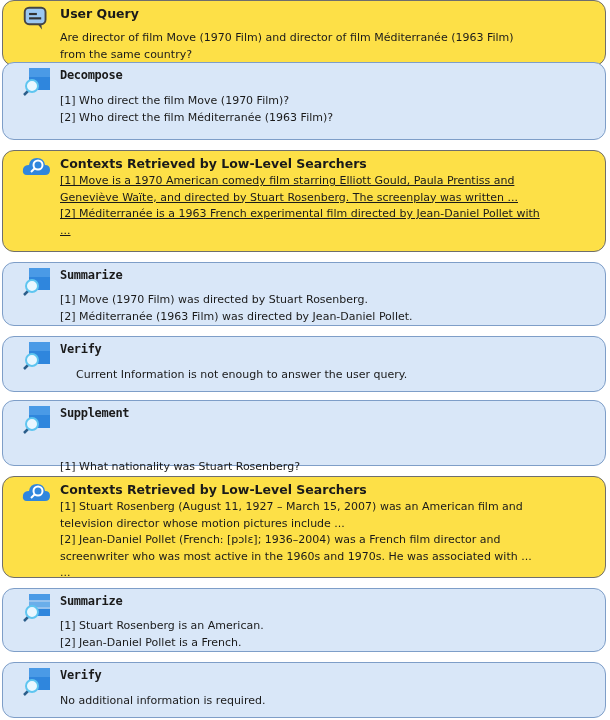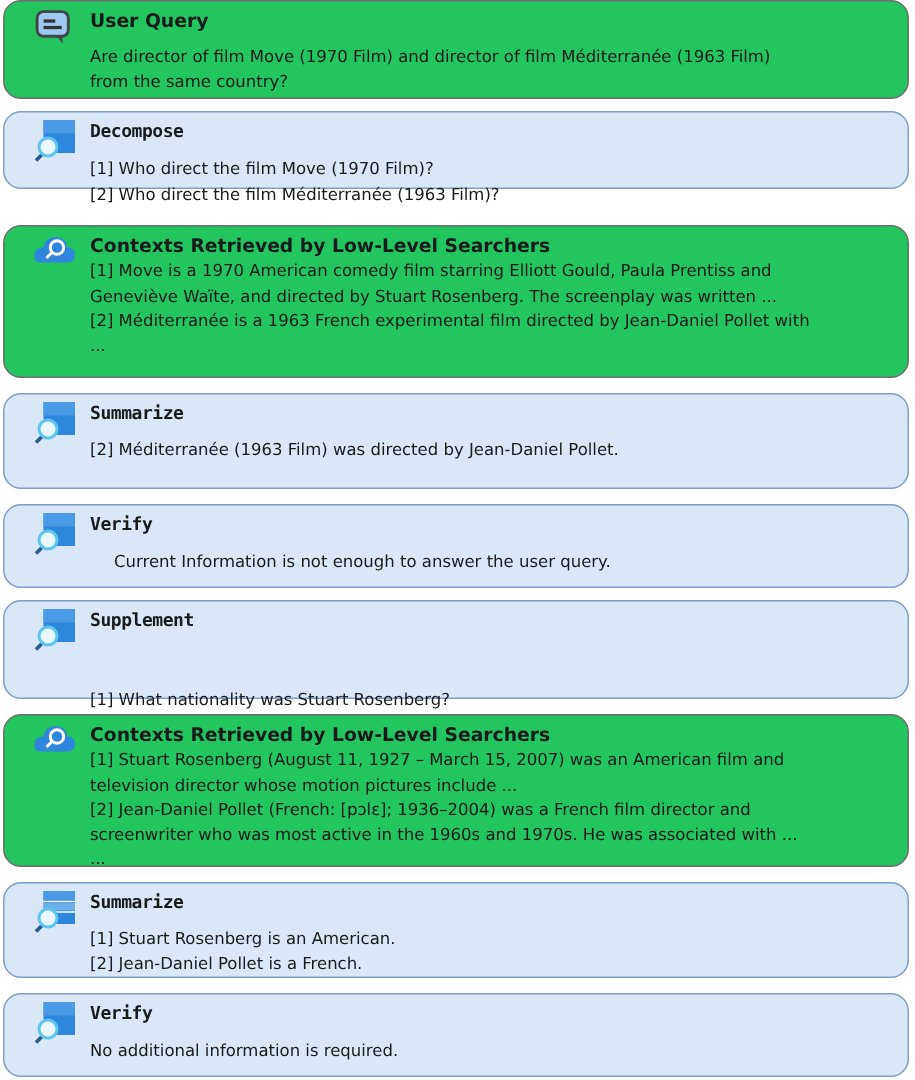--- a/index.html
+++ b/index.html
@@ -1,20 +1,20 @@
 <!DOCTYPE html>
 <html><head>
 <meta charset="utf-8">
 <style>
   html, body { margin: 0; padding: 0; background: #ffffff; }
   body { width: 610px; height: 720px; position: relative; overflow: hidden;
          font-family: "DejaVu Sans", "Liberation Sans", sans-serif; color: #1a1a1a; }
   .box { position: absolute; left: 2px; width: 604px; box-sizing: border-box;
          border-radius: 12px; }
-  .box.gray { background: #22c55e; border: 1.5px solid #6e6e6e; }
+  .box.gray { background: #fde047; border: 1.5px solid #6e6e6e; }
   .box.blue { background: #d9e7f8; border: 1.5px solid #7e9ec8; }
   .icon { position: absolute; left: 18px; top: 4px; width: 30px; height: 30px; }
   .title { position: absolute; left: 57px; top: 5px; font-size: 12.5px; font-weight: bold; white-space: nowrap; }
   .title.comic { font-family: "DejaVu Sans Mono", monospace; font-size: 12px; letter-spacing: -0.3px; }
   .lines { position: absolute; left: 57px; right: 8px; font-size: 11px; line-height: 16.5px; white-space: nowrap; }
   .line { display: block; }
 </style>
 </head>
 <body>
 
@@ -25,58 +25,59 @@
     <rect x="7" y="8" width="9" height="2.5" fill="#333"></rect>
     <rect x="7" y="13" width="14" height="2.5" fill="#333"></rect>
   </svg>
   <div class="title">User Query</div>
   <div class="lines" style="top:29px;">
     <span class="line">Are director of film Move (1970 Film) and director of film Méditerranée (1963 Film)</span>
     <span class="line">from the same country?</span>
   </div>
 </div>
 
-<div class="box blue" style="top:74px;height:52px;">
+<div class="box blue" style="top:62px;height:78px;">
   <svg class="icon" viewBox="0 0 30 30">
     <rect x="8" y="1" width="21" height="22" fill="#2f86dd"></rect>
     <rect x="8" y="1" width="21" height="9" fill="#4a9ae6"></rect>
     <line x1="3" y1="28" x2="8" y2="23" stroke="#2a5d8a" stroke-width="2.5"></line>
     <circle cx="11" cy="19" r="6" fill="#e9f7ff" stroke="#5ec5f0" stroke-width="2"></circle>
   </svg>
   <div class="title comic">Decompose</div>
   <div class="lines" style="top:30px;">
     <span class="line">[1] Who direct the film Move (1970 Film)?</span>
     <span class="line">[2] Who direct the film Méditerranée (1963 Film)?</span>
   </div>
 </div>
 
 <div class="box gray" style="top:150px;height:102px;">
   <svg class="icon" viewBox="0 0 30 30" style="top:2px;">
     <path d="M6 22 Q1 22 2 16 Q3 12 8 12 Q9 5 16 5 Q23 5 24 12 Q29 12 29 17 Q29 22 24 22 Z" fill="#2f86dd"></path>
     <circle cx="17" cy="12" r="4.5" fill="none" stroke="#ffffff" stroke-width="2"></circle>
     <line x1="14" y1="15" x2="10" y2="19" stroke="#ffffff" stroke-width="2"></line>
   </svg>
   <div class="title">Contexts Retrieved by Low-Level Searchers</div>
-  <div class="lines" style="top:22px;">
+  <div class="lines" style="top:22px;text-decoration:underline;">
     <span class="line">[1] Move is a 1970 American comedy film starring Elliott Gould, Paula Prentiss and</span>
     <span class="line">Geneviève Waïte, and directed by Stuart Rosenberg. The screenplay was written ...</span>
     <span class="line">[2] Méditerranée is a 1963 French experimental film directed by Jean-Daniel Pollet with</span>
     <span class="line">...</span>
   </div>
 </div>
 
 <div class="box blue" style="top:262px;height:64px;">
   <svg class="icon" viewBox="0 0 30 30">
     <rect x="8" y="1" width="21" height="22" fill="#2f86dd"></rect>
     <rect x="8" y="1" width="21" height="9" fill="#4a9ae6"></rect>
     <line x1="3" y1="28" x2="8" y2="23" stroke="#2a5d8a" stroke-width="2.5"></line>
     <circle cx="11" cy="19" r="6" fill="#e9f7ff" stroke="#5ec5f0" stroke-width="2"></circle>
   </svg>
   <div class="title comic">Summarize</div>
   <div class="lines" style="top:29px;">
+    <span class="line">[1] Move (1970 Film) was directed by Stuart Rosenberg.</span>
     <span class="line">[2] Méditerranée (1963 Film) was directed by Jean-Daniel Pollet.</span>
   </div>
 </div>
 
 <div class="box blue" style="top:336px;height:56px;">
   <svg class="icon" viewBox="0 0 30 30">
     <rect x="8" y="1" width="21" height="22" fill="#2f86dd"></rect>
     <rect x="8" y="1" width="21" height="9" fill="#4a9ae6"></rect>
     <line x1="3" y1="28" x2="8" y2="23" stroke="#2a5d8a" stroke-width="2.5"></line>
     <circle cx="11" cy="19" r="6" fill="#e9f7ff" stroke="#5ec5f0" stroke-width="2"></circle>

